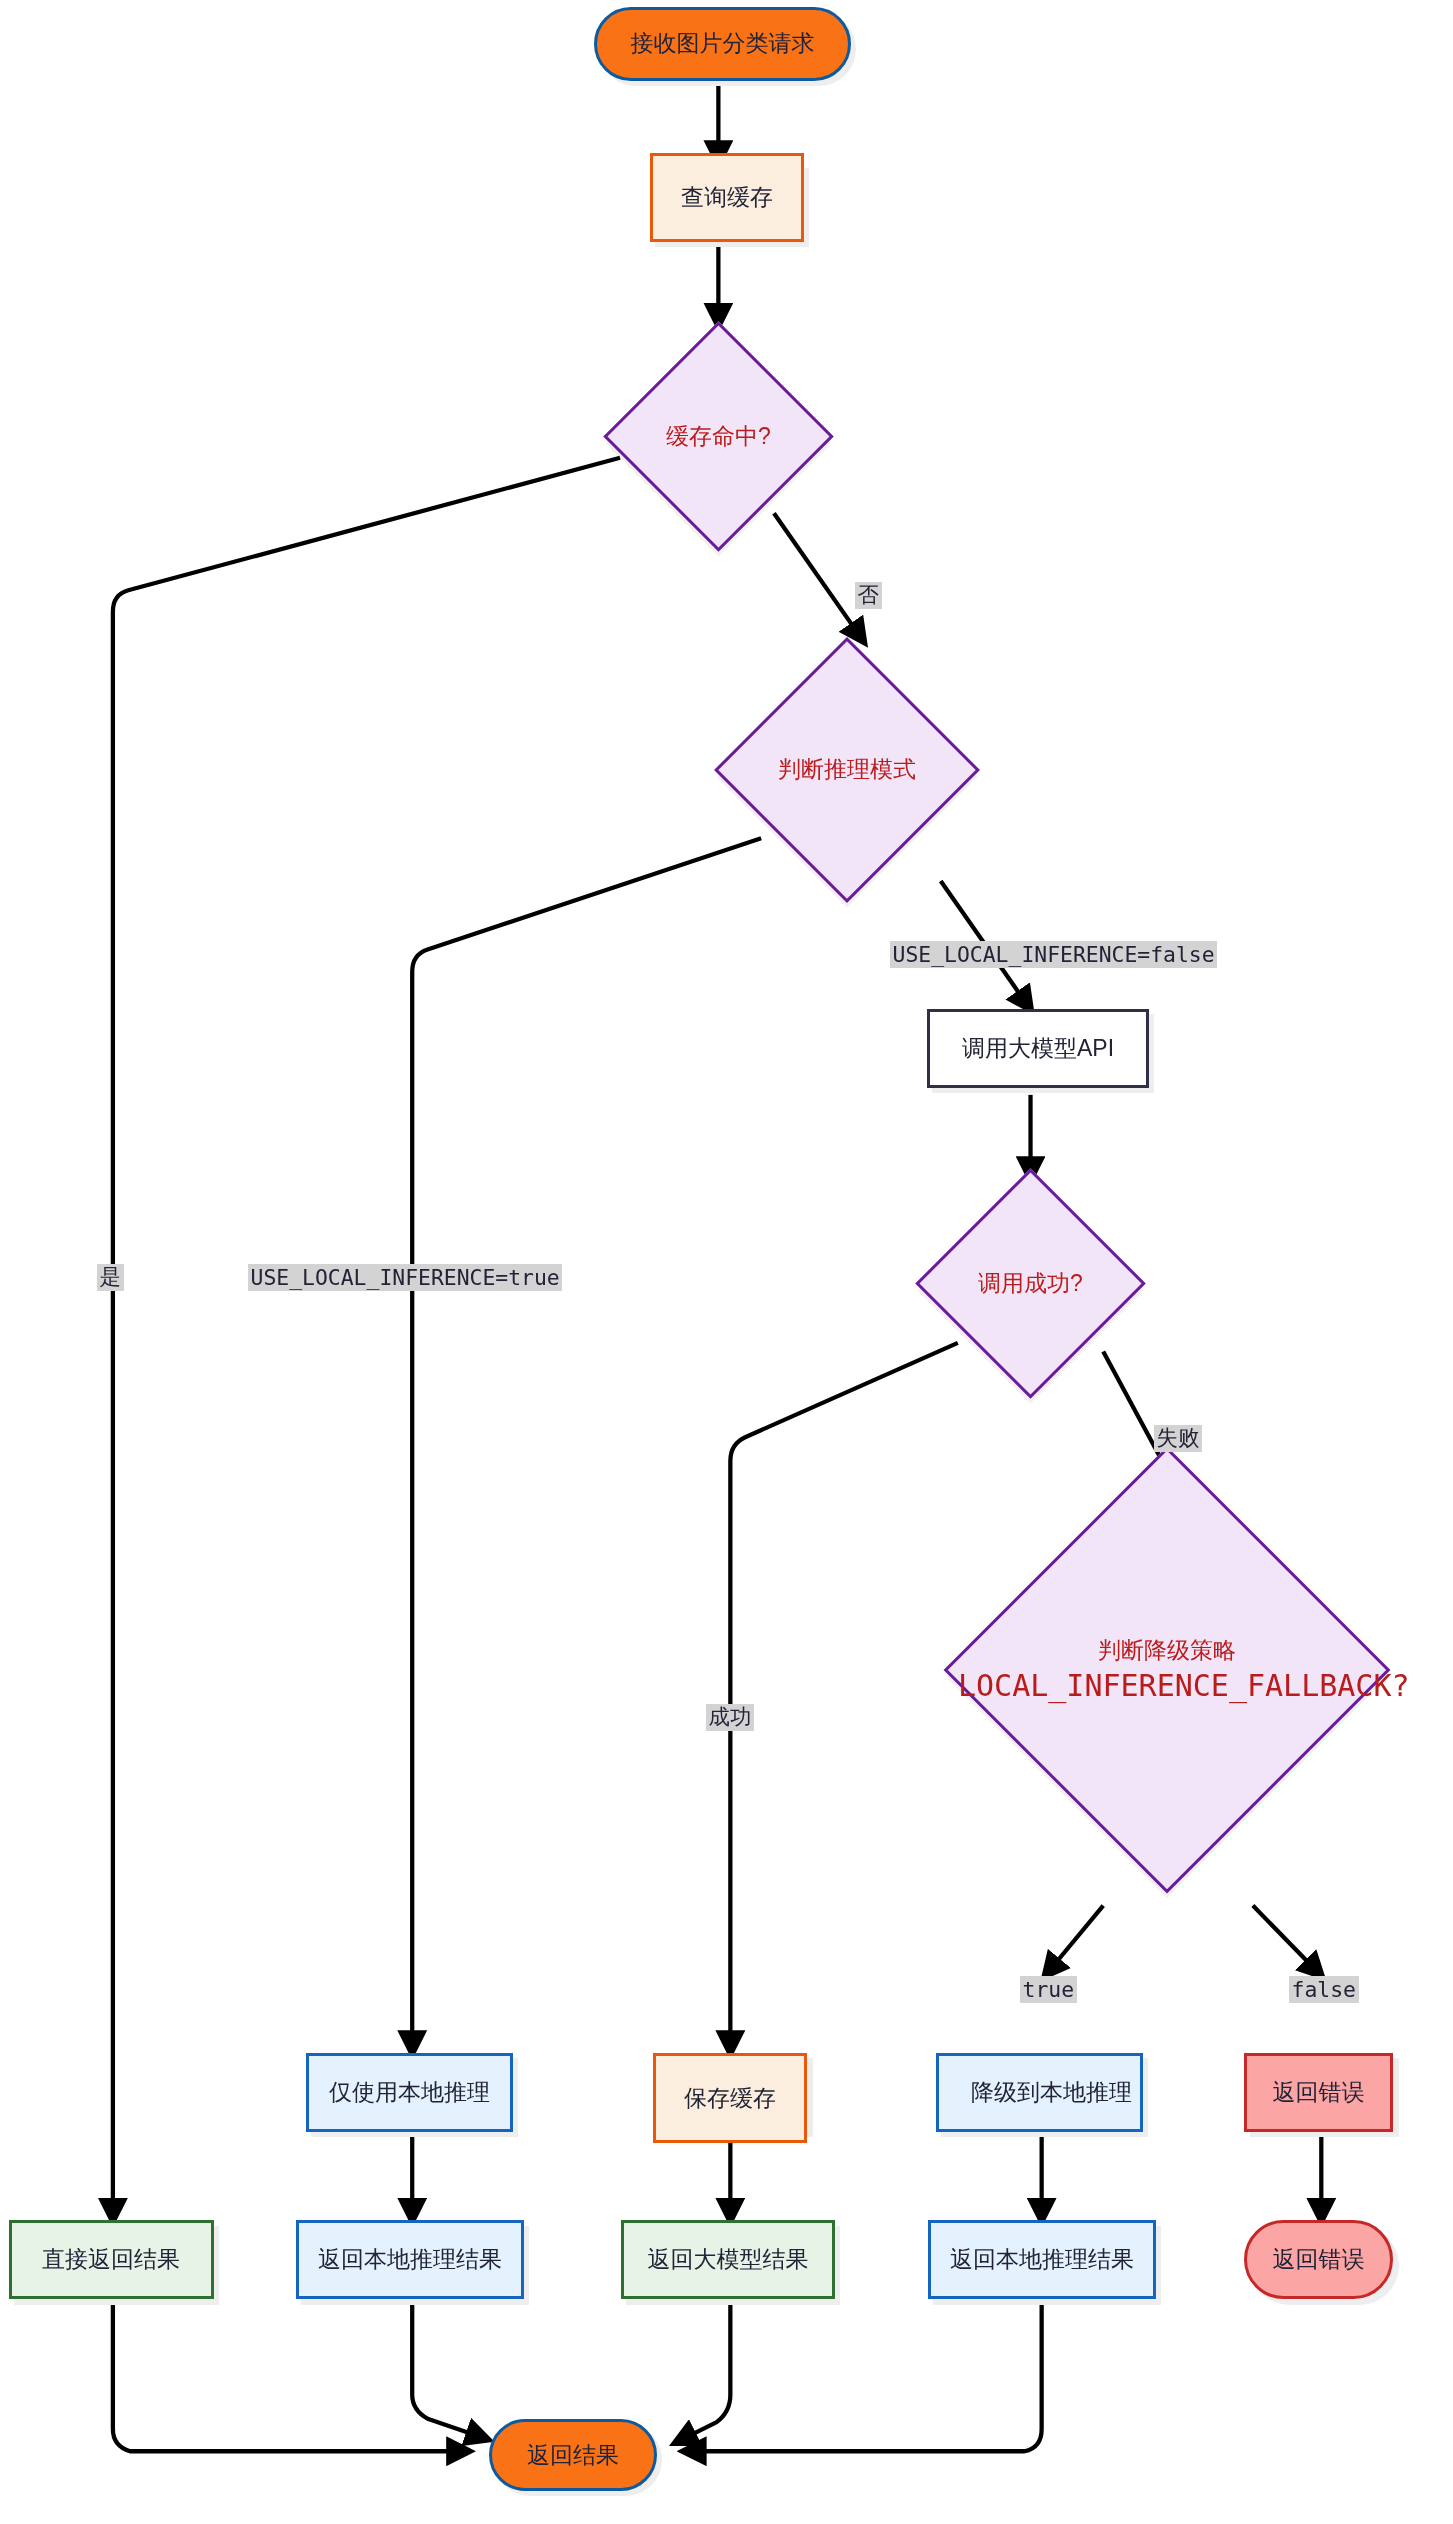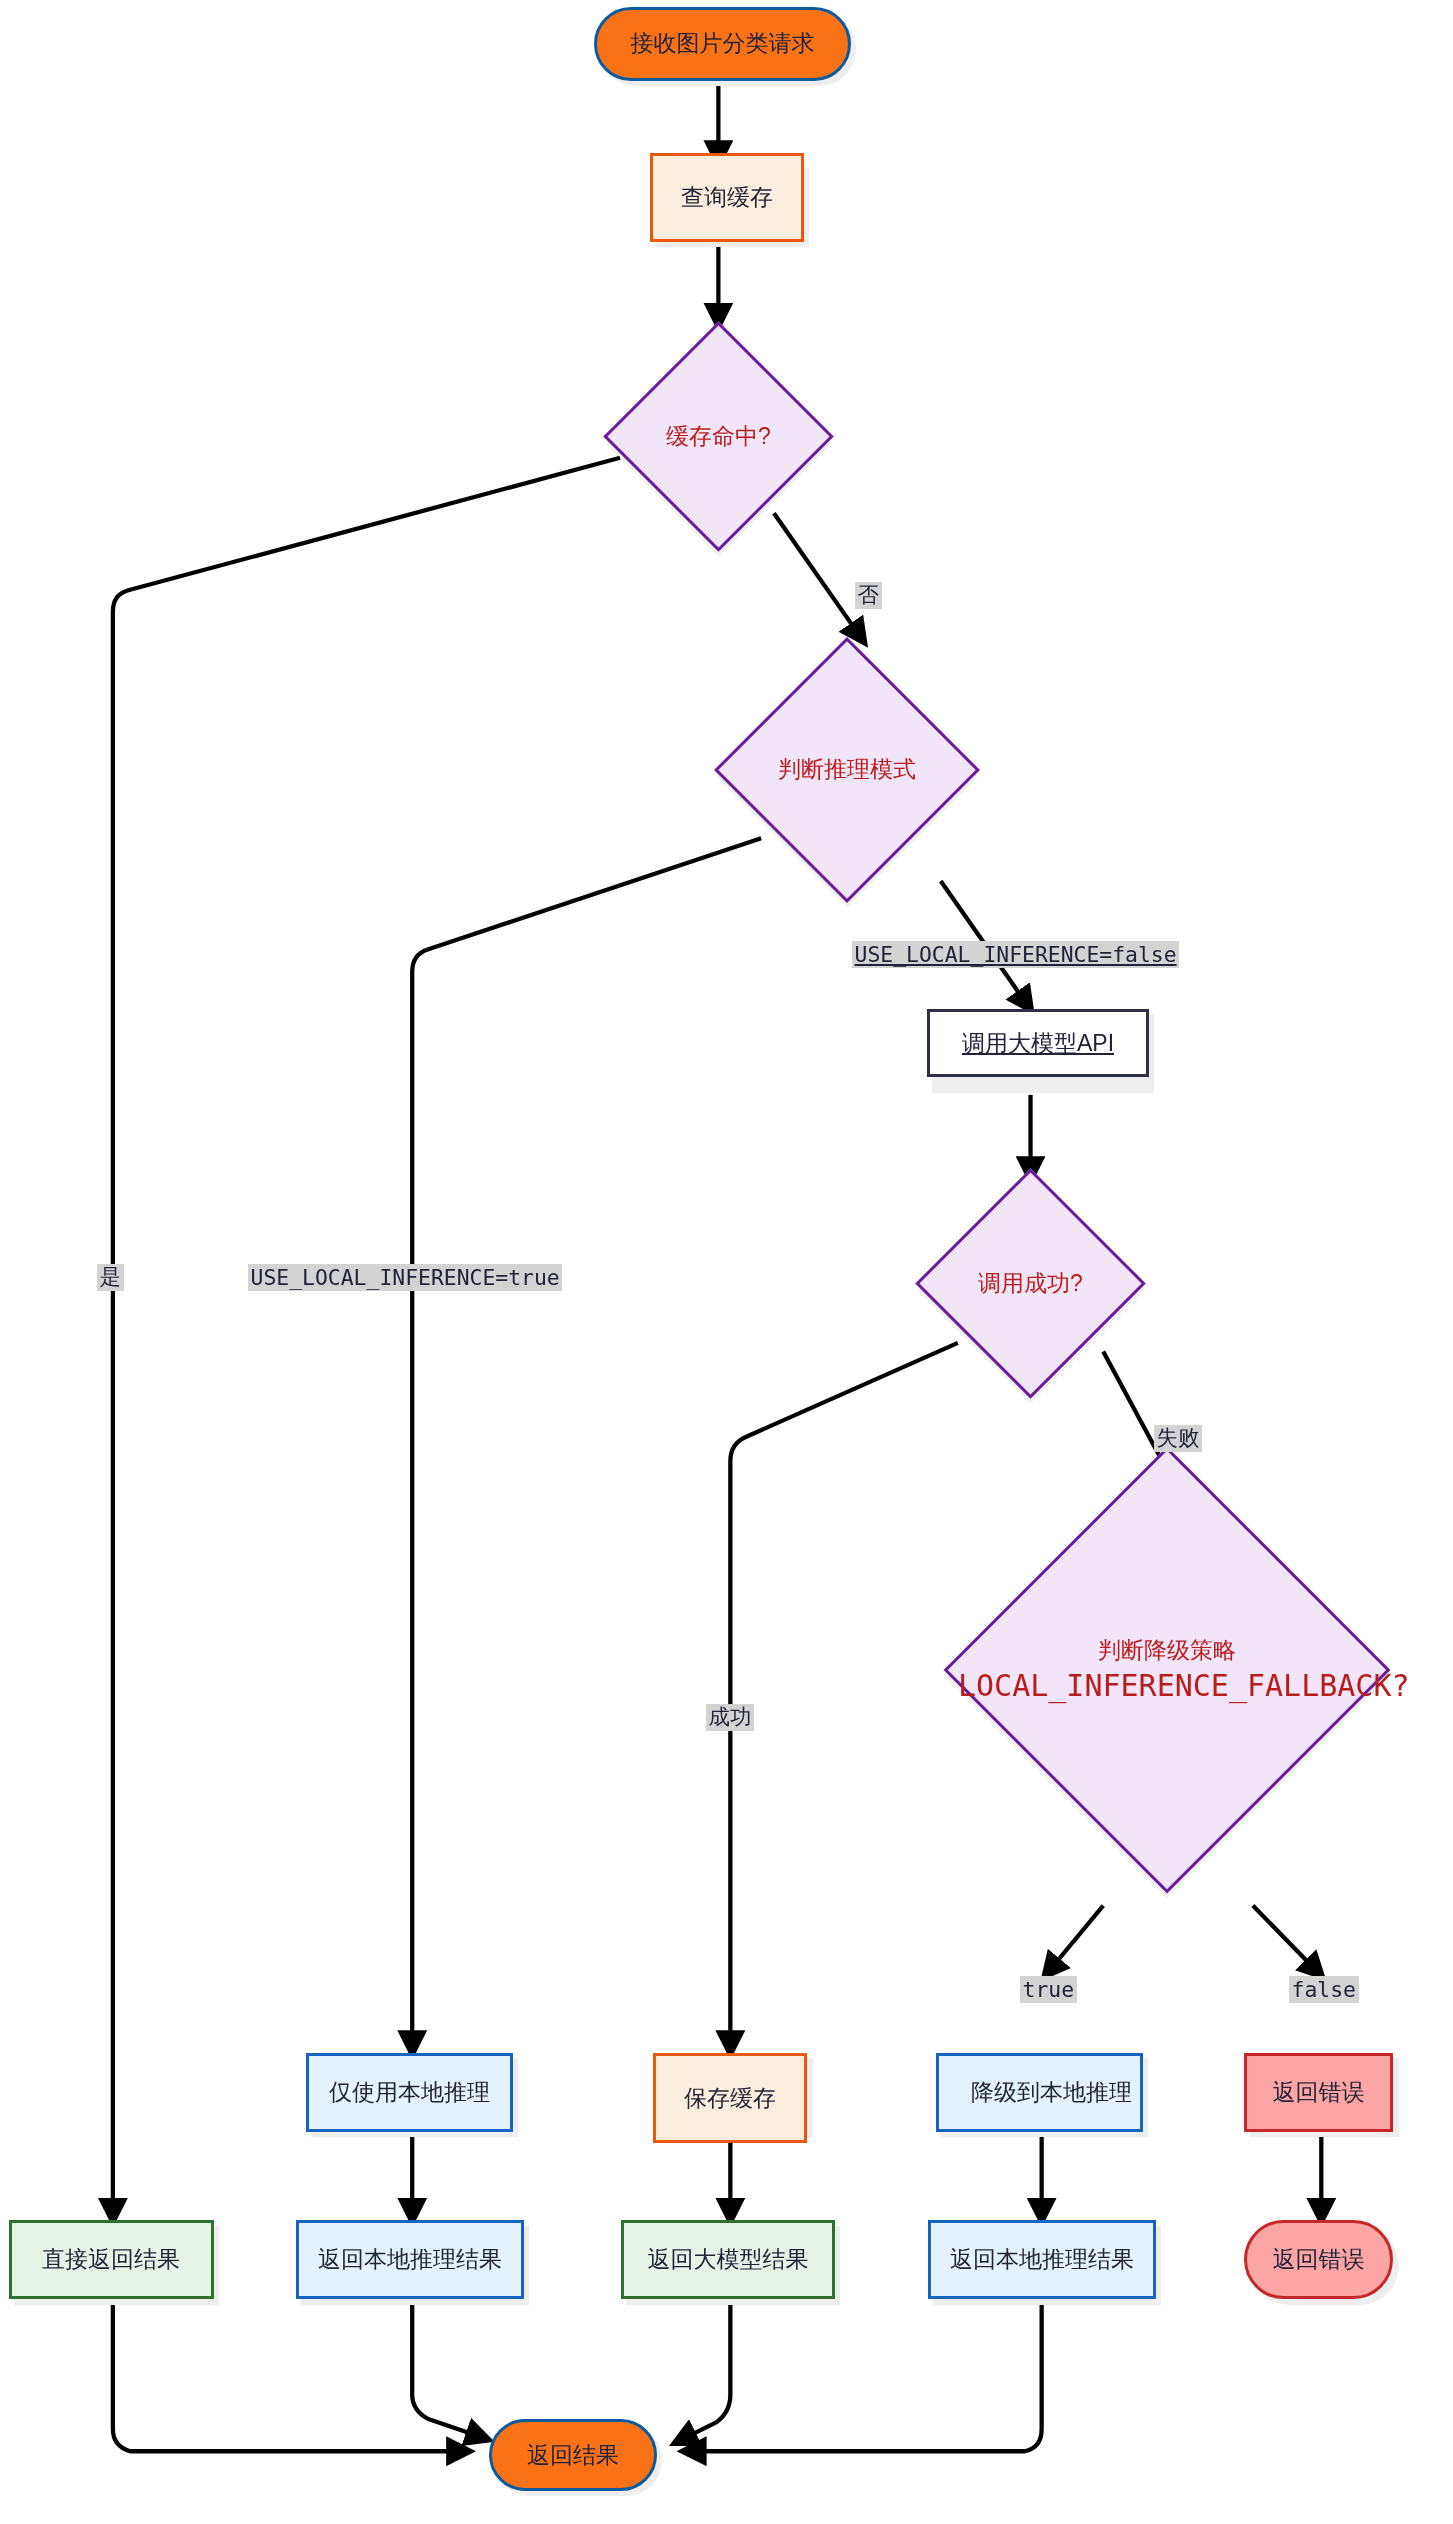--- a/index.html
+++ b/index.html
@@ -105,21 +105,21 @@
     <div class="dshape"></div>
     <div class="dtext">缓存命中?</div>
   </div>
 
   <div class="diamond" style="left:753px;top:676px;width:188px;height:188px;">
     <div class="dshape"></div>
     <div class="dtext">判断推理模式</div>
   </div>
 
   <div class="shadow" style="left:932px;top:1014px;width:222px;height:79px;"></div>
-  <div class="node rect c-dark" style="left:927px;top:1009px;width:222px;height:68px;text-decoration:underline;">
+  <div class="node rect c-dark" style="left:927px;top:1009px;width:222px;height:79px;">
     <span class="lbl">调用大模型API</span>
   </div>
 
   <div class="diamond" style="left:949px;top:1202px;width:163px;height:163px;">
     <div class="dshape"></div>
     <div class="dtext">调用成功?</div>
   </div>
 
   <div class="diamond" style="left:1009px;top:1512px;width:316px;height:316px;">
     <div class="dshape"></div>
@@ -178,21 +178,21 @@
   <div class="node stadium c-start" style="left:489px;top:2419px;width:168px;height:72px;">
     <span class="lbl">返回结果</span>
   </div>
 
   <div class="elabel" style="left:855px;top:582px;">否</div>
 
   <div class="elabel" style="left:97px;top:1264px;">是</div>
 
   <div class="elabel mono" style="left:248px;top:1264px;">USE_LOCAL_INFERENCE=true</div>
 
-  <div class="elabel mono" style="left:852px;top:941px;text-decoration:underline;">USE_LOCAL_INFERENCE=false</div>
+  <div class="elabel mono" style="left:890px;top:941px;">USE_LOCAL_INFERENCE=false</div>
 
   <div class="elabel" style="left:706px;top:1704px;">成功</div>
 
   <div class="elabel" style="left:1154px;top:1425px;">失败</div>
 
   <div class="elabel mono" style="left:1020px;top:1976px;">true</div>
 
   <div class="elabel mono" style="left:1289px;top:1976px;">false</div>
 
 </div>

